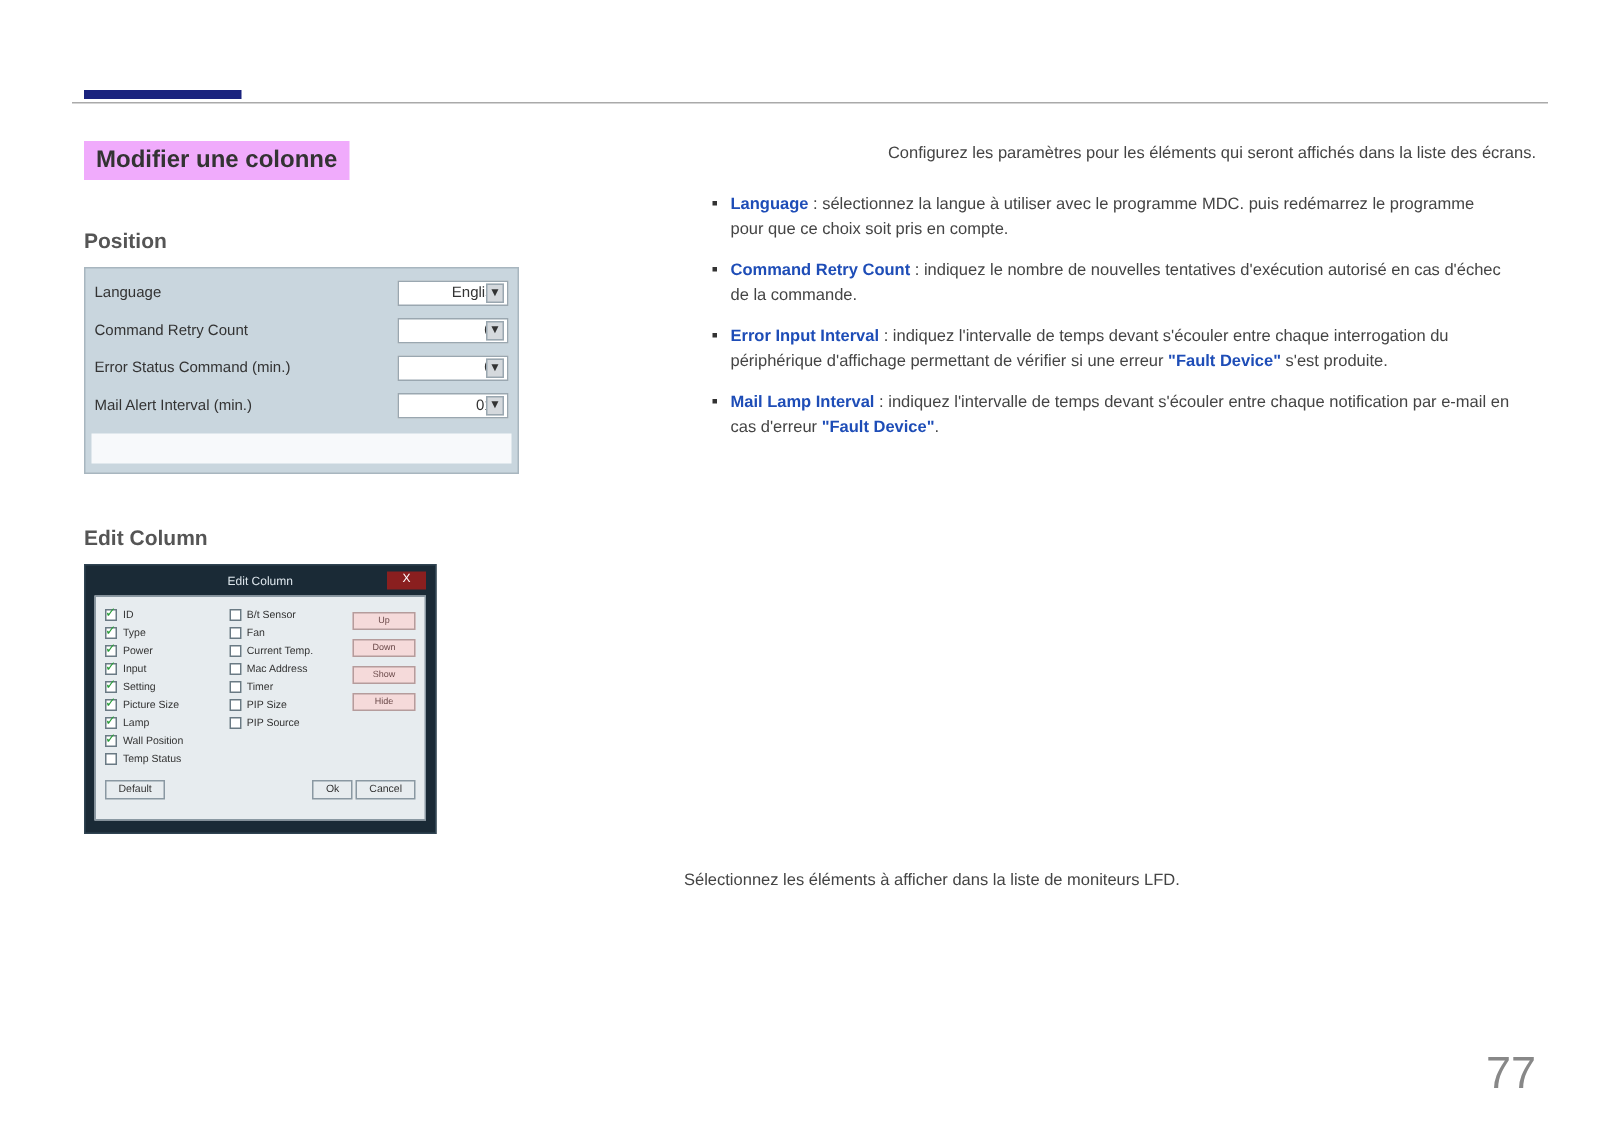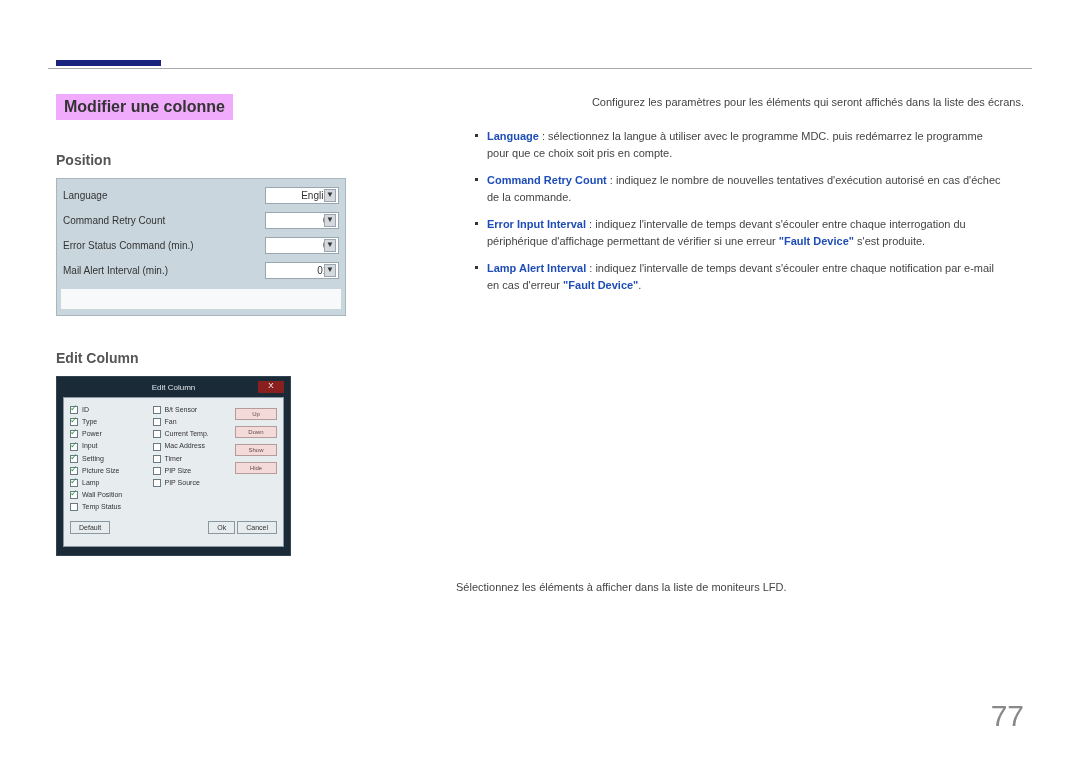--- a/index.html
+++ b/index.html
@@ -293,21 +293,21 @@
         <li>
           <span class="term">Language</span><span> : sélectionnez la langue à utiliser avec le programme MDC. puis redémarrez le programme pour que ce choix soit pris en compte.</span>
         </li>
         <li>
           <span class="term">Command Retry Count</span><span> : indiquez le nombre de nouvelles tentatives d'exécution autorisé en cas d'échec de la commande.</span>
         </li>
         <li>
           <span class="term">Error Input Interval</span><span> : indiquez l'intervalle de temps devant s'écouler entre chaque interrogation du périphérique d'affichage permettant de vérifier si une erreur </span><span class="fault">"Fault Device"</span><span> s'est produite.</span>
         </li>
         <li>
-          <span class="term">Lamp Alert Interval</span><span> : indiquez l'intervalle de temps devant s'écouler entre chaque notification par e-mail en cas d'erreur </span><span class="fault">"Fault Device"</span><span>.</span>
+          <span class="term">Mail Lamp Interval</span><span> : indiquez l'intervalle de temps devant s'écouler entre chaque notification par e-mail en cas d'erreur </span><span class="fault">"Fault Device"</span><span>.</span>
         </li>
       </ul>
 
       <div class="editcol-intro">Sélectionnez les éléments à afficher dans la liste de moniteurs LFD.</div>
     </div>
 
     <div class="pagenum">77</div>
   </div>
 </div>
 

